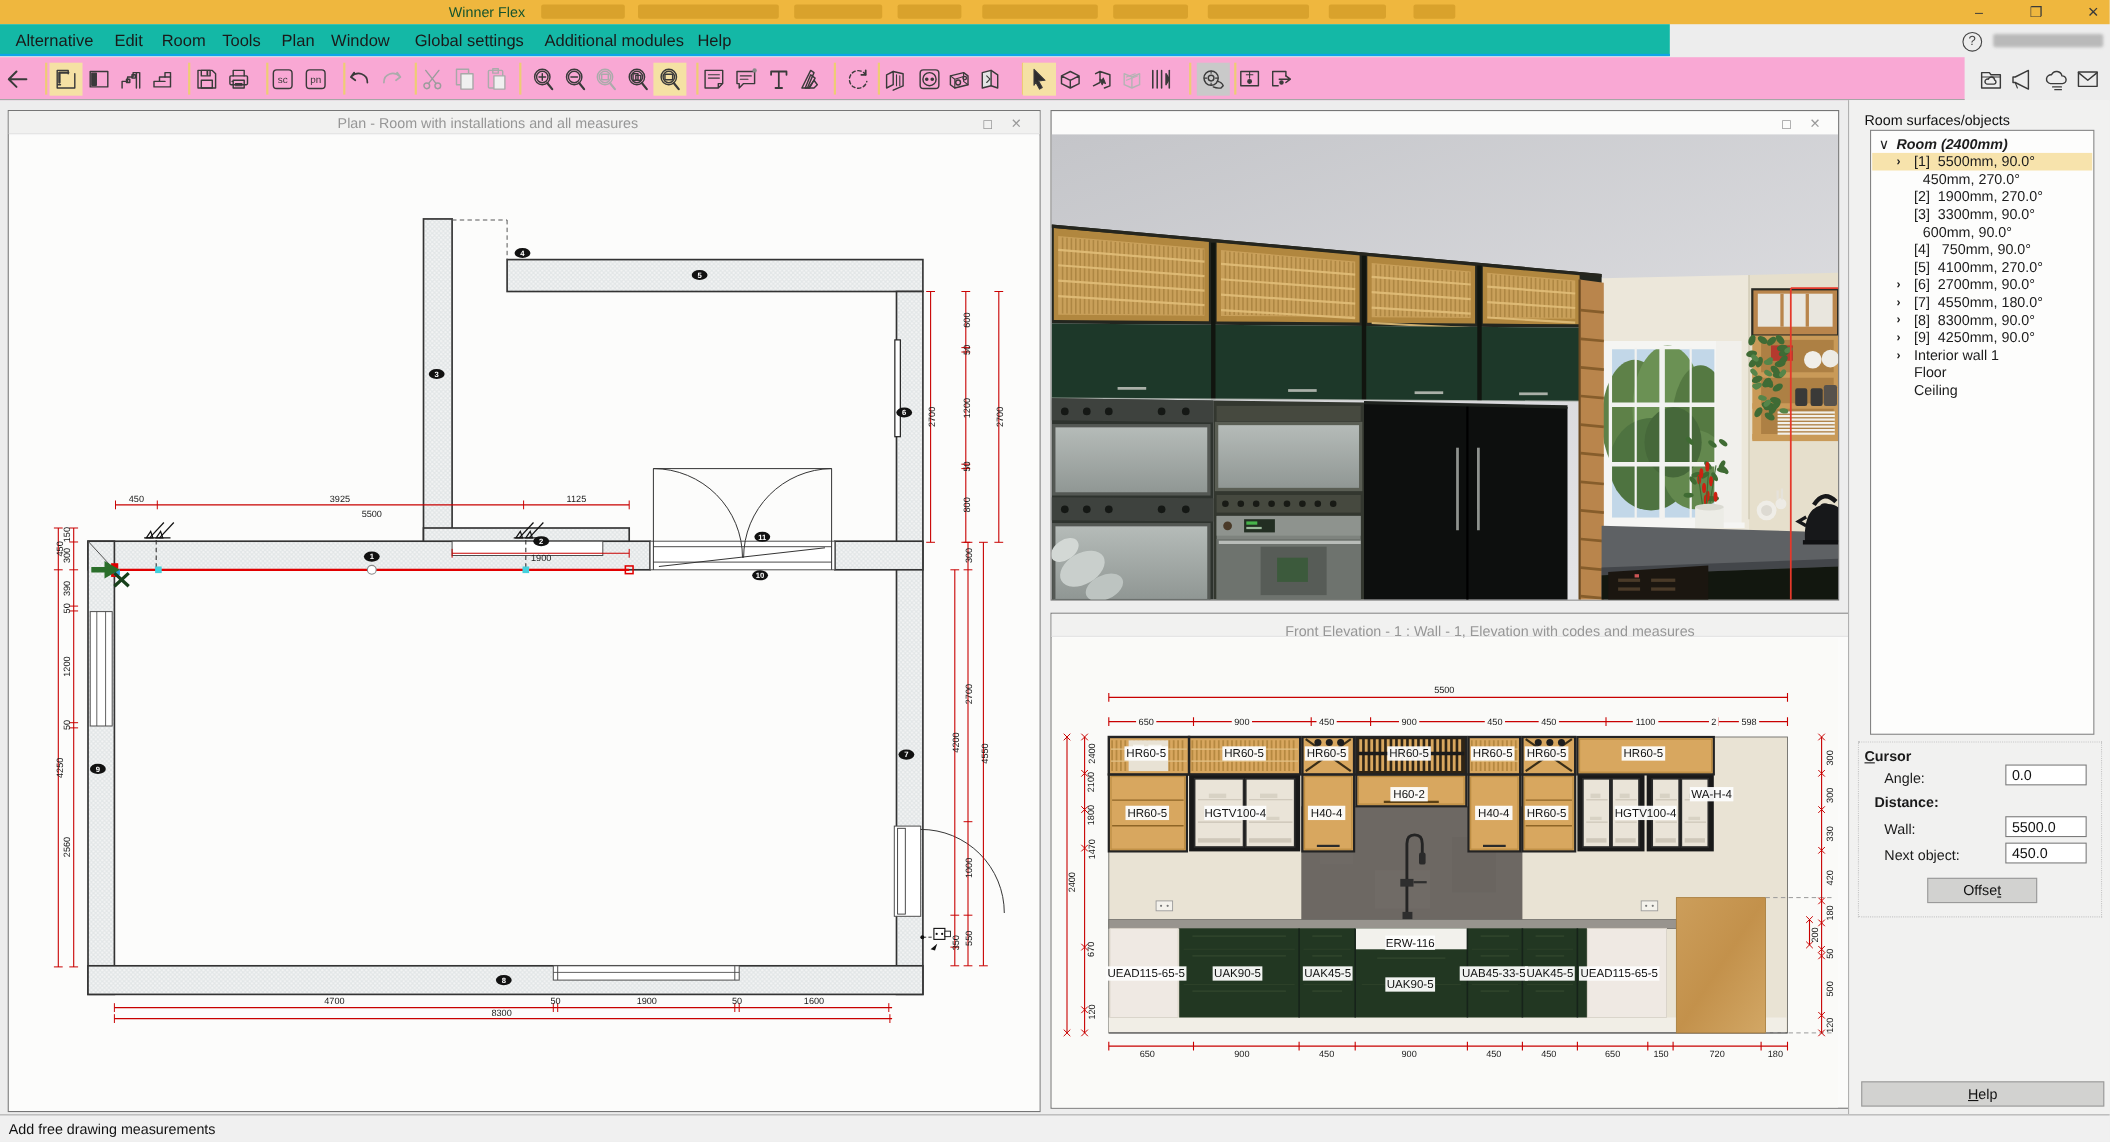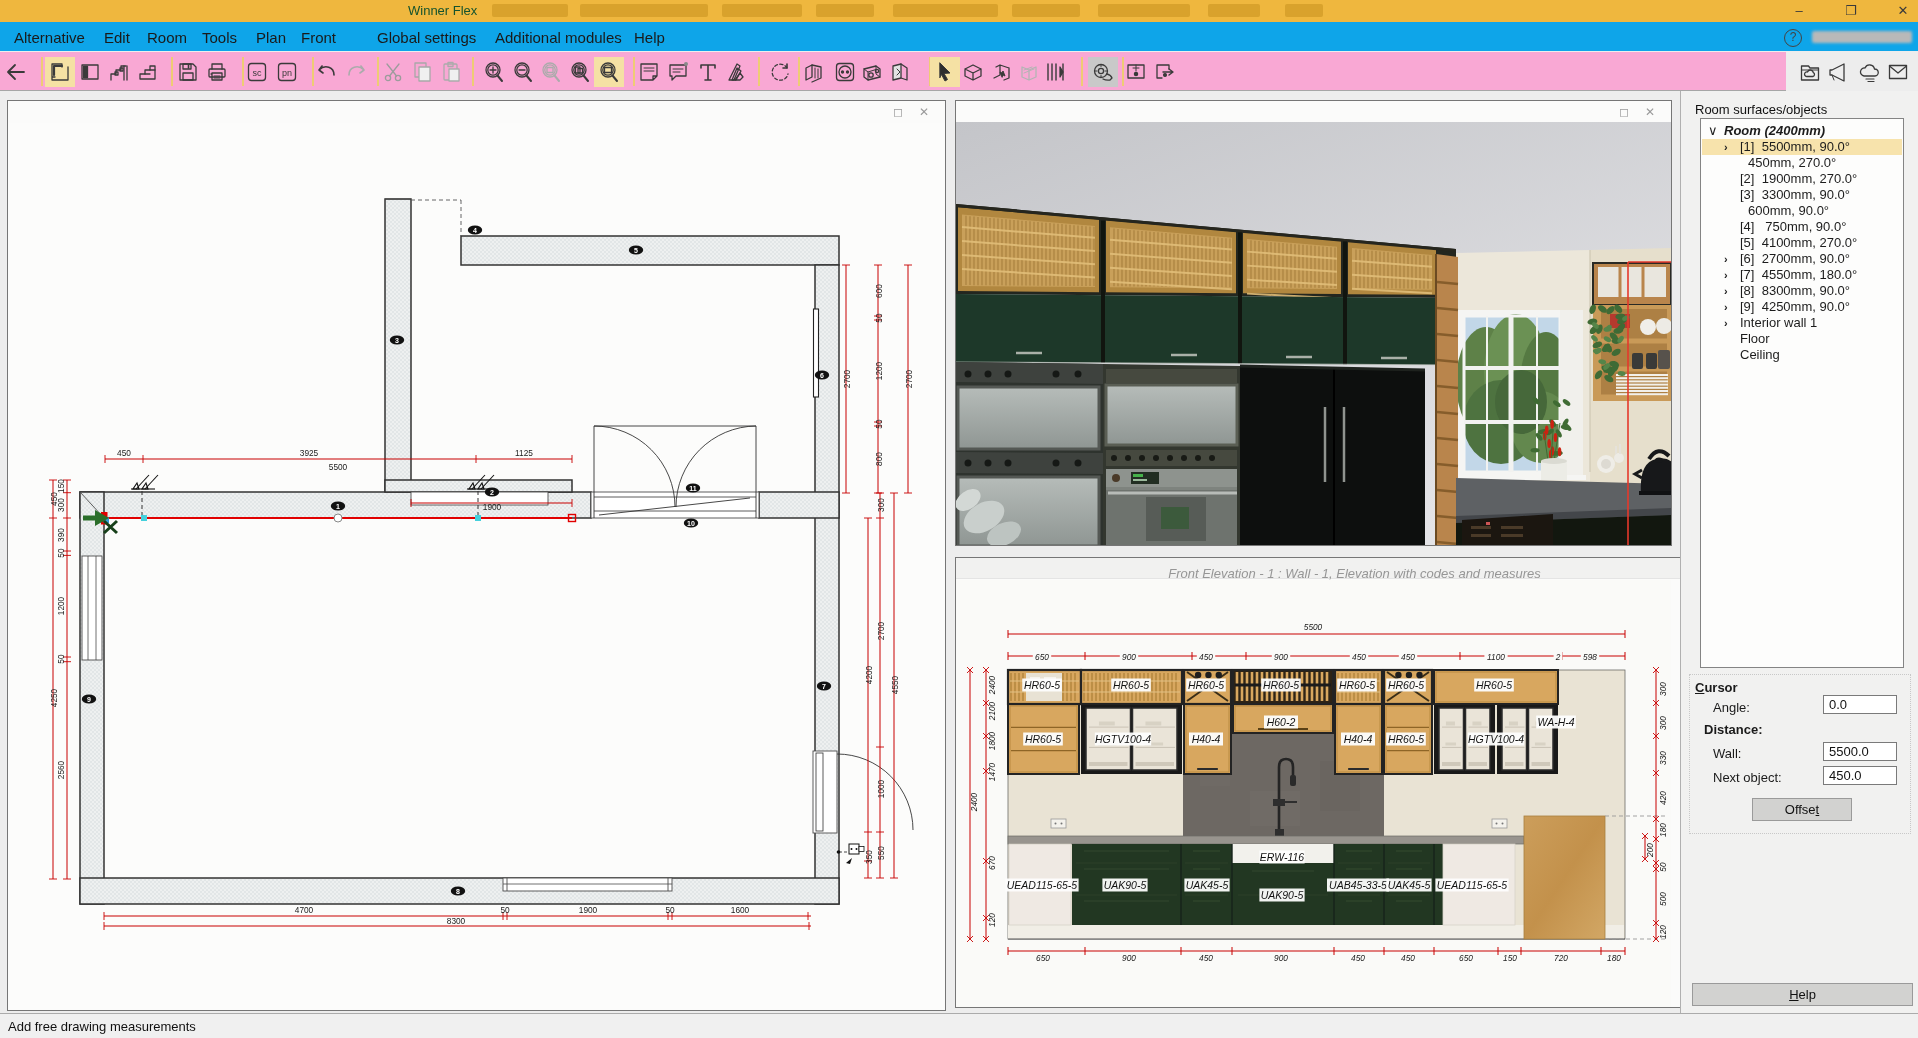--- a/index.html
+++ b/index.html
@@ -5,21 +5,21 @@
   * { margin:0; padding:0; box-sizing:border-box; }
   html,body { width:1918px; height:1038px; overflow:hidden; font-family:"Liberation Sans", sans-serif; }
   body { position:relative; background:#EDEDED; }
   .abs { position:absolute; }
   
   #titlebar { left:0; top:0; width:1918px; height:22px; background:#EFB73E; }
   #titlebar .t { position:absolute; left:408px; top:3px; font-size:13px; color:#14532d; }
   .redact { position:absolute; top:4px; height:13px; background:#D9A22C; border-radius:2px; }
   .winbtn { position:absolute; top:0; width:34px; height:22px; color:#3a3a3a; font-size:13px; text-align:center; line-height:21px; }
   
-  #menubar { left:0; top:22px; width:1918px; height:29px; background:#0ea5e9; border-bottom:5px solid #0ea5e9; }
+  #menubar { left:0; top:22px; width:1518px; height:29px; background:#14b8a6; border-bottom:2px solid #0ea5e9; }
   .mi { position:absolute; top:7px; font-size:15px; color:#1a1a1a; }
   
   #toolbar { left:0; top:52px; width:1786px; height:39px; background:#f9a8d4; border-bottom:1px solid #A6A6A6; }
   .tsep { position:absolute; top:5px; width:2px; height:29px; background:#EECC74; }
   .tbtn { position:absolute; top:5px; width:30px; height:30px; }
   .tbtn.hl { background:#F5E1A4; }
   .tbtn.pr { background:#C9C9C9; }
   .tbtn svg { position:absolute; left:3px; top:3px; }
   
   .win { position:absolute; background:#FBFBFA; border:1px solid #767676; }
@@ -58,21 +58,21 @@
   <div class="winbtn" style="left:1834px;">❐</div>
   <div class="winbtn" style="left:1886px;">✕</div>
 </div>
 
 <div class="abs" id="menubar">
   <span class="mi" style="left:14px;">Alternative</span>
   <span class="mi" style="left:104px;">Edit</span>
   <span class="mi" style="left:147px;">Room</span>
   <span class="mi" style="left:202px;">Tools</span>
   <span class="mi" style="left:256px;">Plan</span>
-  <span class="mi" style="left:301px;">Front</span>
+  <span class="mi" style="left:301px;">Window</span>
   <span class="mi" style="left:377px;">Global settings</span>
   <span class="mi" style="left:495px;">Additional modules</span>
   <span class="mi" style="left:634px;">Help</span>
   <span class="mi" style="left:1784px;top:7px;width:18px;height:18px;border:1.4px solid #444;border-radius:50%;font-size:12px;text-align:center;line-height:15px;color:#444;">?</span>
   <span class="redact" style="left:1812px;top:9px;width:100px;height:12px;background:#B9B9B9;filter:blur(1.5px);"></span>
 </div>
 
 <div class="abs" id="toolbar">
 <div class="tbtn" style="left:1px;">
       <svg width="24" height="24" viewBox="0 0 24 24" fill="none" stroke="#3a3a3a" stroke-width="1.3" stroke-linecap="round" stroke-linejoin="round">
@@ -348,20 +348,21 @@
     </div>
 <div class="tbtn" style="left:1883px;">
       <svg width="24" height="24" viewBox="0 0 24 24" fill="none" stroke="#3a3a3a" stroke-width="1.3" stroke-linecap="round" stroke-linejoin="round">
         <rect x="3.5" y="5.5" width="17" height="13"></rect>
         <path d="M3.5,6 L12,13 L20.5,6"></path>
       </svg>
     </div>
 </div>
 
 <div class="win" style="left:7px;top:100px;width:939px;height:911px;">
+  <div class="wtitle">Plan - Room with installations and all measures</div>
   <div class="wbtns"><span>◻</span><span>✕</span></div>
   <svg id="plansvg" style="position:absolute;left:0;top:22px;" width="937" height="887" viewBox="8 122 937 887">
 <rect x="8" y="122" width="937" height="887" fill="#FCFCFB"></rect>
 <defs>
         <pattern id="wtx" width="4" height="4" patternUnits="userSpaceOnUse">
           <rect width="4" height="4" fill="#E2E6E7"></rect>
           <circle cx="1" cy="1" r="1" fill="#F3F4F4"></circle>
           <circle cx="3" cy="3" r="1" fill="#F3F4F4"></circle>
         </pattern>
       </defs>
@@ -771,21 +772,21 @@
 <ellipse cx="1659" cy="459" rx="4" ry="2.5" fill="#17181A"></ellipse>
 <rect x="1639" y="490" width="42" height="4" fill="#101113"></rect>
 <ellipse cx="984" cy="516" rx="22" ry="14" fill="#C9CFCC" transform="rotate(-30 984 516)"></ellipse>
 <ellipse cx="1004" cy="533" rx="18" ry="11" fill="#BDC4C1" transform="rotate(-25 1004 533)"></ellipse>
 <ellipse cx="968" cy="499" rx="14" ry="9" fill="#D3D8D5" transform="rotate(-35 968 499)"></ellipse>
 <line x1="1628" y1="261" x2="1628" y2="545" stroke="#E5392B" stroke-width="1.6"></line>
 <line x1="1628" y1="261" x2="1671" y2="261" stroke="#E5392B" stroke-width="1.6"></line>
 </svg>
 </div>
 
-<div class="win" style="left:955px;top:557px;width:865px;height:451px;font-style:italic;">
+<div class="win" style="left:955px;top:557px;width:865px;height:451px;">
   <div class="wtitle" style="line-height:31px;">Front Elevation - 1 : Wall - 1, Elevation with codes and measures</div>
   <div class="wbtns" style="top:8px;"><span>◻</span><span>✕</span></div>
   <svg id="elevsvg" style="position:absolute;left:0;top:22px;" width="715" height="427" viewBox="956 579 715 427">
 <rect x="956" y="579" width="715" height="427" fill="#FAFAF8"></rect>
 <rect x="1008" y="669" width="617" height="269" fill="#E9E3D4"></rect>
 <rect x="1008" y="669" width="617" height="269" fill="none" stroke="#6b6b66" stroke-width="0.8"></rect>
 <rect x="1008" y="924" width="616" height="14" fill="#F1EEE6"></rect>
 <line x1="1008" y1="938" x2="1625" y2="938" stroke="#555" stroke-width="1"></line>
 <rect x="1183" y="732" width="201" height="105" fill="#6D6863"></rect>
 <rect x="1200" y="745" width="30" height="40" fill="#726D68" opacity="0.45"></rect>

